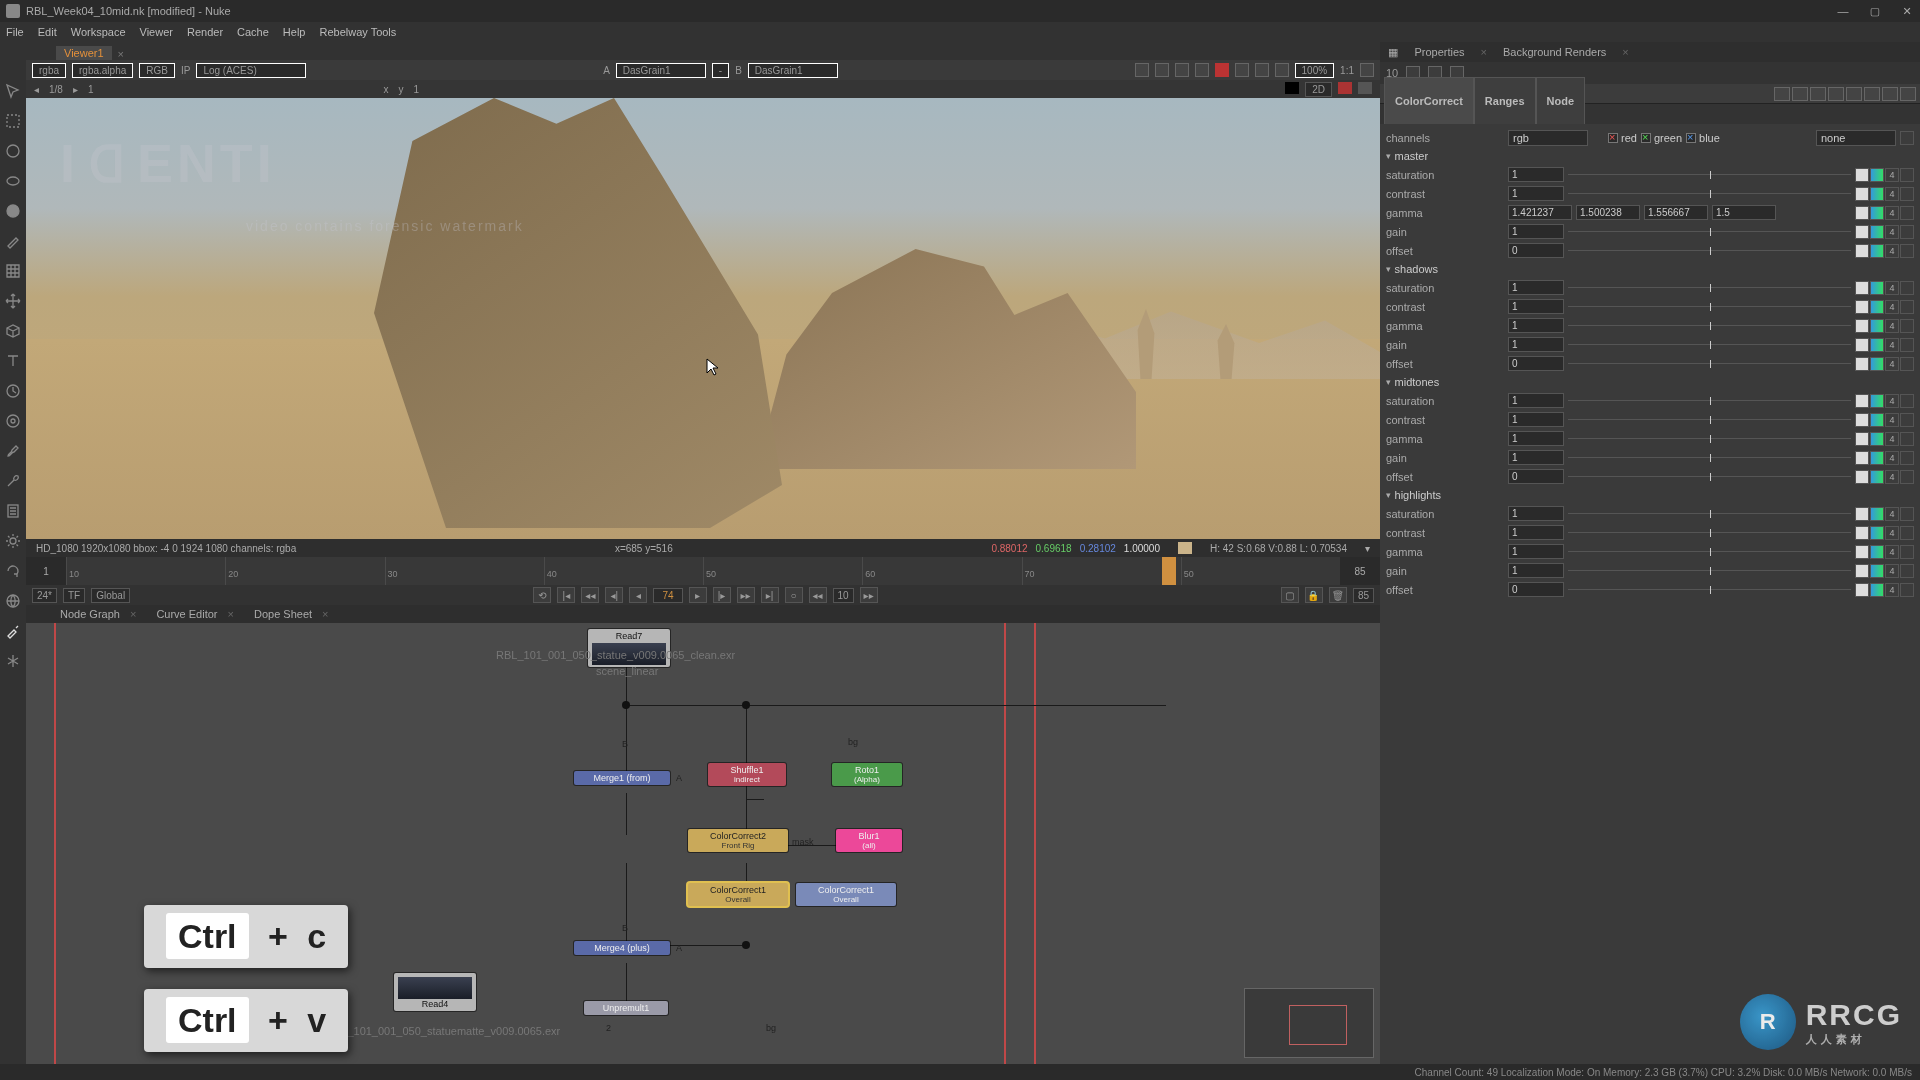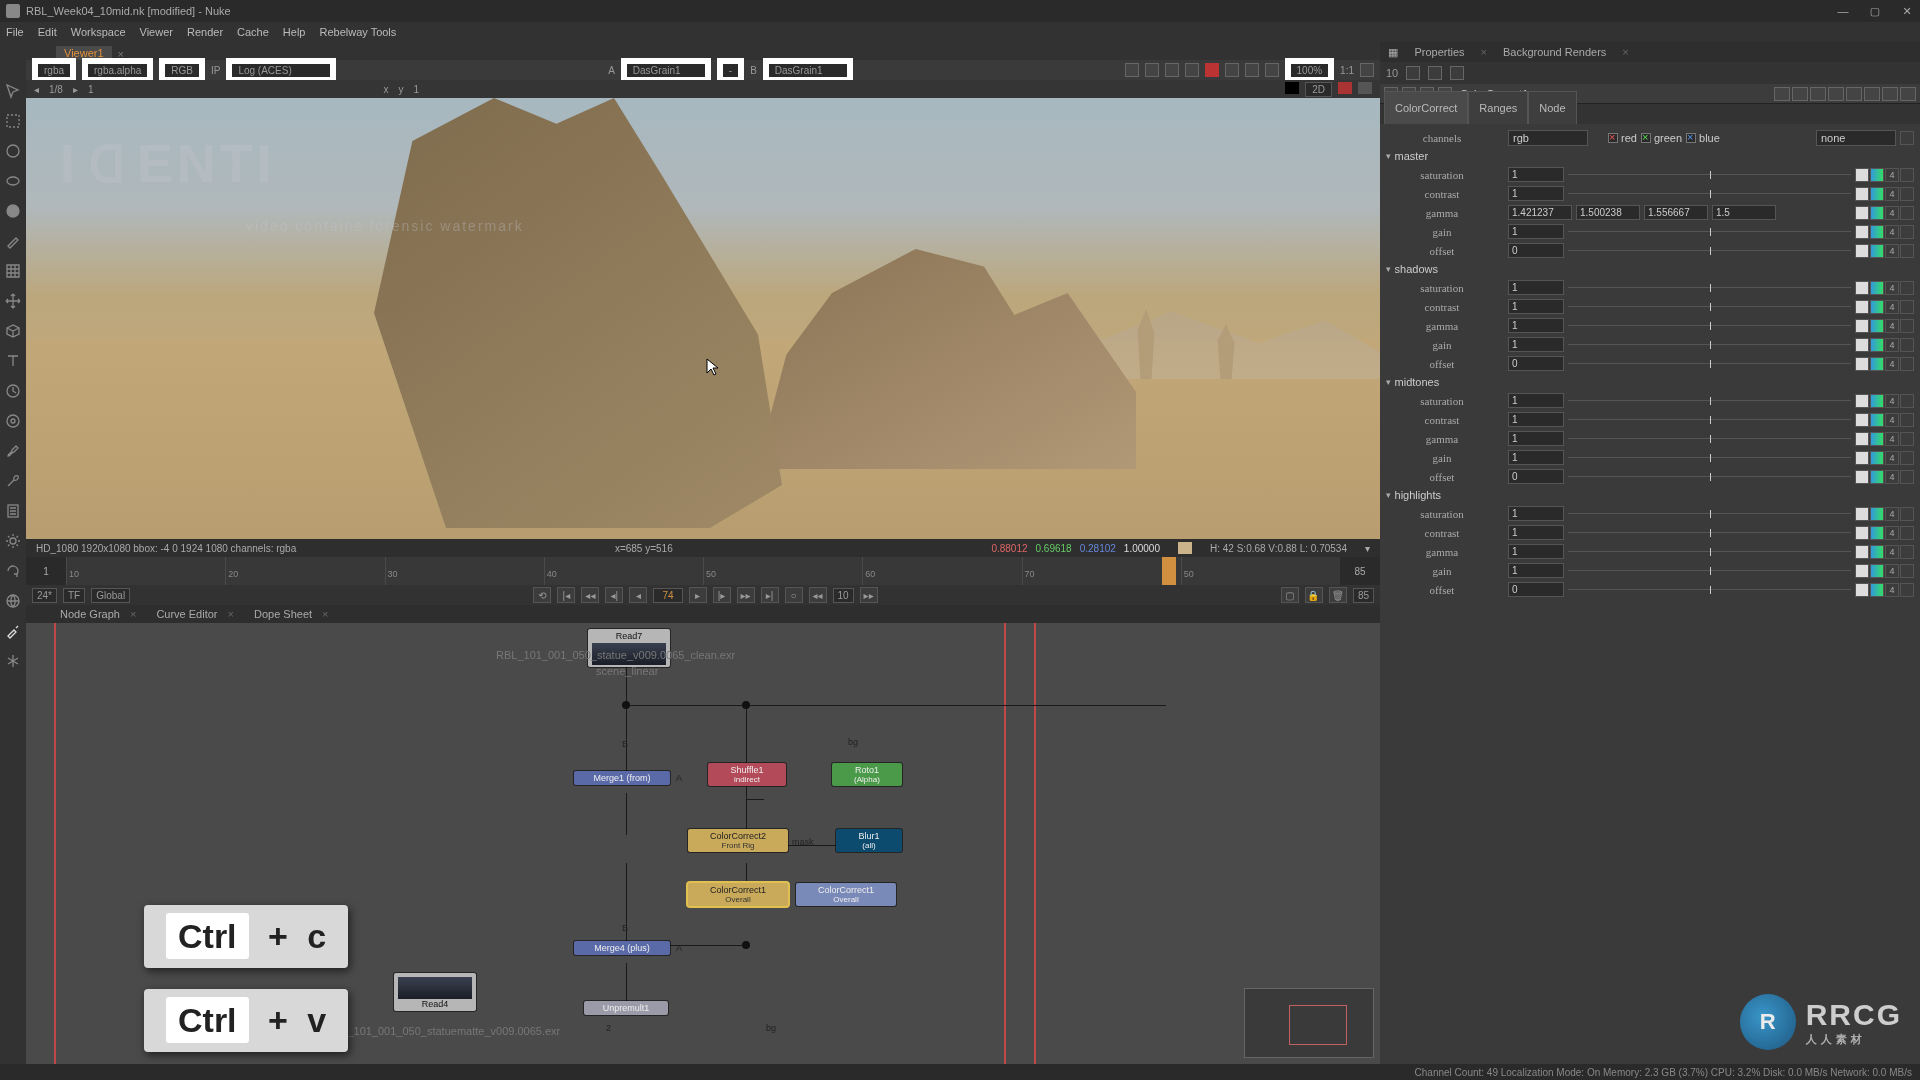--- a/index.html
+++ b/index.html
@@ -23,21 +23,21 @@
 .leftcol .tool.sel svg { stroke:#ddd; }
 
 .center { flex:1; display:flex; flex-direction:column; background:#393939; }
 
 
 .viewer-tabs { height:18px; display:flex; align-items:flex-end; background:#323232; padding-left:30px; }
 .viewer-tabs .tab { background:#4a4a4a; color:#e5913b; padding:1px 8px; }
 .viewer-tabs .tabx { color:#777; padding:0 6px; }
 
 .viewer-bar { height:20px; background:#3a3a3a; display:flex; align-items:center; gap:6px; padding:0 6px; color:#999; font-size:10px; }
-.viewer-bar .sel { background:#2a2a2a; padding:1px 6px; border:6px solid #ffffff; }
+.viewer-bar .sel { background:#2a2a2a; padding:1px 6px; border:1px solid #ffffff; }
 .viewer-bar .spacer { flex:1; }
 .viewer-bar .ic { width:14px;height:14px;display:inline-block;border:1px solid #666;background:#444; }
 .viewer-bar .red { background:#b33; border-color:#b33; }
 
 .viewer-sub { height:18px; background:#353535; display:flex; align-items:center; gap:10px; padding:0 8px; color:#999; font-size:10px;}
 .viewer-sub .right { margin-left:auto; display:flex; gap:6px; }
 .viewer-sub .mode2d { background:#2a2a2a;padding:1px 6px;border:1px solid #555; }
 .viewer-sub .swatch { width:14px;height:12px; }
 
 .viewport { flex:1; min-height:0; position:relative; background:linear-gradient(to bottom,#a7b8c0 0%,#b0b8ba 25%,#bca77c 45%,#c5a877 100%); overflow:hidden; }
@@ -76,21 +76,21 @@
 .ng-tabs .x { color:#666; margin-left:-10px;}
 .nodegraph { flex:1; position:relative; background:#4a4a4a; overflow:hidden;}
 .nodegraph .redline { position:absolute; top:0; bottom:0; width:2px; background:#c04848; }
 .node { position:absolute; font-size:9px; text-align:center; border-radius:2px; padding:2px 4px; color:#111; min-width:60px; box-shadow:0 0 0 1px rgba(0,0,0,.5);}
 .node.read { background:#b6b6b6; }
 .node.read .thumb { width:100%;height:22px;background:linear-gradient(#3a4050,#1a1e28);margin-top:2px;}
 .node .sub { font-size:8px;color:#333;}
 .node.merge { background:#5a6aa8;color:#eee; }
 .node.shuffle { background:#b34a5a;color:#eee; }
 .node.roto { background:#4a9a4a;color:#eee; }
-.node.blur { background:#0c4a6e;color:#eee; }
+.node.blur { background:#ec4899;color:#eee; }
 .node.cc { background:#c9a95a;color:#222; }
 .node.ccblue { background:#7a8ab8;color:#eee; }
 .node.unpre { background:#9a9aa8;color:#eee; }
 .dot { position:absolute;width:8px;height:8px;background:#111;border-radius:50%; }
 .portlbl { position:absolute;font-size:9px;color:#222; }
 .wire { position:absolute;background:#1a1a1a;height:1px; }
 .wirev { position:absolute;background:#1a1a1a;width:1px; }
 .filepath { position:absolute; color:#777; font-size:11px; }
 .minimap { position:absolute; right:6px; bottom:6px; width:130px;height:70px; background:#3a3a3a; border:1px solid #666; }
 .minimap .box { position:absolute; border:1px solid #c06060; }
@@ -108,26 +108,26 @@
 .rp-bar { height:22px; background:#333; display:flex; align-items:center; gap:8px; padding:0 6px; color:#999;}
 .rp-bar .ic { width:14px;height:14px;border:1px solid #666;background:#3c3c3c;}
 
 .prop-head { height:20px;background:#3c3c3c;display:flex;align-items:center;gap:4px;padding:0 4px;color:#ccc; border-bottom:1px solid #222;}
 .prop-head .ic { width:14px;height:14px;background:#444;border:1px solid #666;}
 .prop-head .name { flex:1;padding-left:4px;}
 .prop-head .right { display:flex;gap:2px;}
 .prop-head .right .ic { width:16px;}
 
 .prop-tabs { height:20px;display:flex;align-items:flex-end;padding-left:4px;background:#333;gap:0;}
-.prop-tabs .t { padding:10px 10px;background:#3e3e3e;border:1px solid #555;border-bottom:none;color:#bbb;}
+.prop-tabs .t { padding:17px 10px;background:#3e3e3e;border:1px solid #555;border-bottom:none;color:#bbb;font-weight:bold;}
 .prop-tabs .t.active { background:#4a4a4a;}
 
 .prop-body { flex:1;background:#3a3a3a;padding:4px 6px 40px 6px; overflow:auto;}
 .row { display:flex;align-items:center;height:19px;gap:4px;}
-.row .lbl { width:118px;text-align:center;color:#aaa;padding-right:6px;font-family:Liberation Serif, serif;}
+.row .lbl { width:118px;text-align:left;color:#aaa;padding-right:6px;}
 .row .val { width:56px;background:#2a2a2a;border:1px solid #555;padding:1px 3px;color:#ccc;font-size:10px;text-align:left;}
 .row .val.small { width:64px; }
 .row .slider { flex:1; height:12px; position:relative; background:transparent; }
 .row .slider .track { position:absolute;left:0;right:0;top:5px;height:1px;background:#555;}
 .row .slider .thumb { position:absolute;top:2px;width:1px;height:8px;background:#ccc;}
 .row .btns { display:flex;gap:1px;}
 .row .btns .b { width:14px;height:14px;background:#3c3c3c;border:1px solid #555;}
 .row .btns .b.white { background:#ddd;}
 .row .btns .b.grad { background:linear-gradient(90deg,#39d,#3d6);}
 .row .btns .b.num { font-size:9px;color:#aaa;text-align:center;line-height:12px;}

